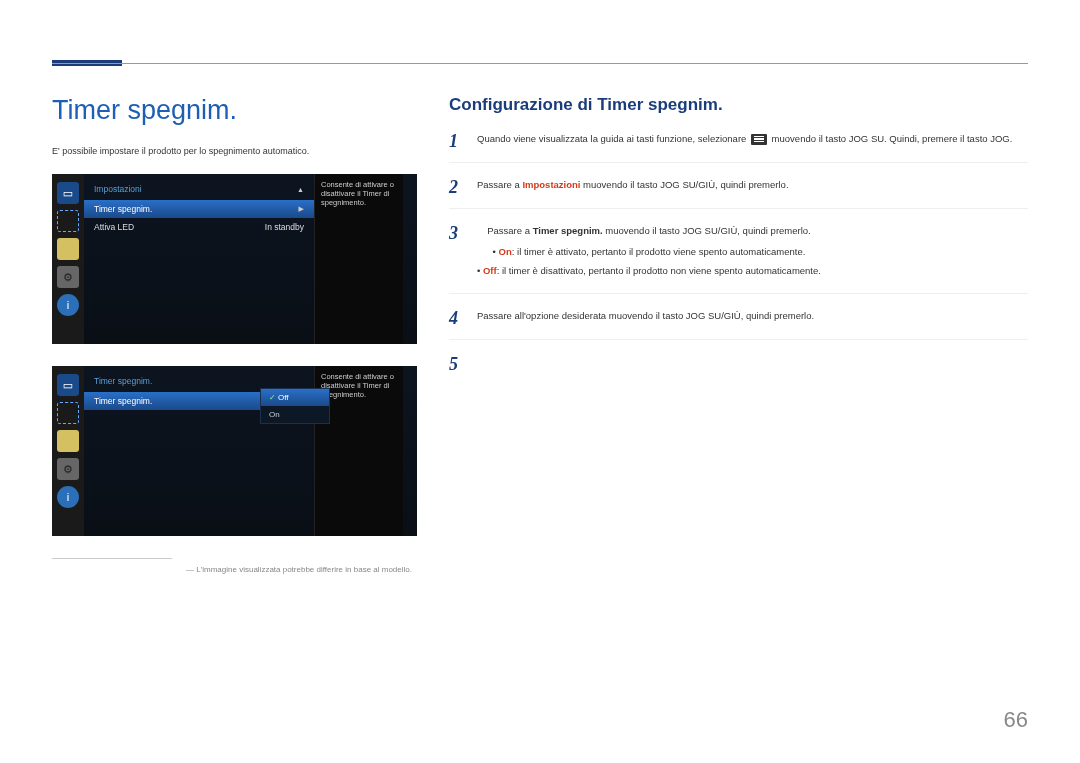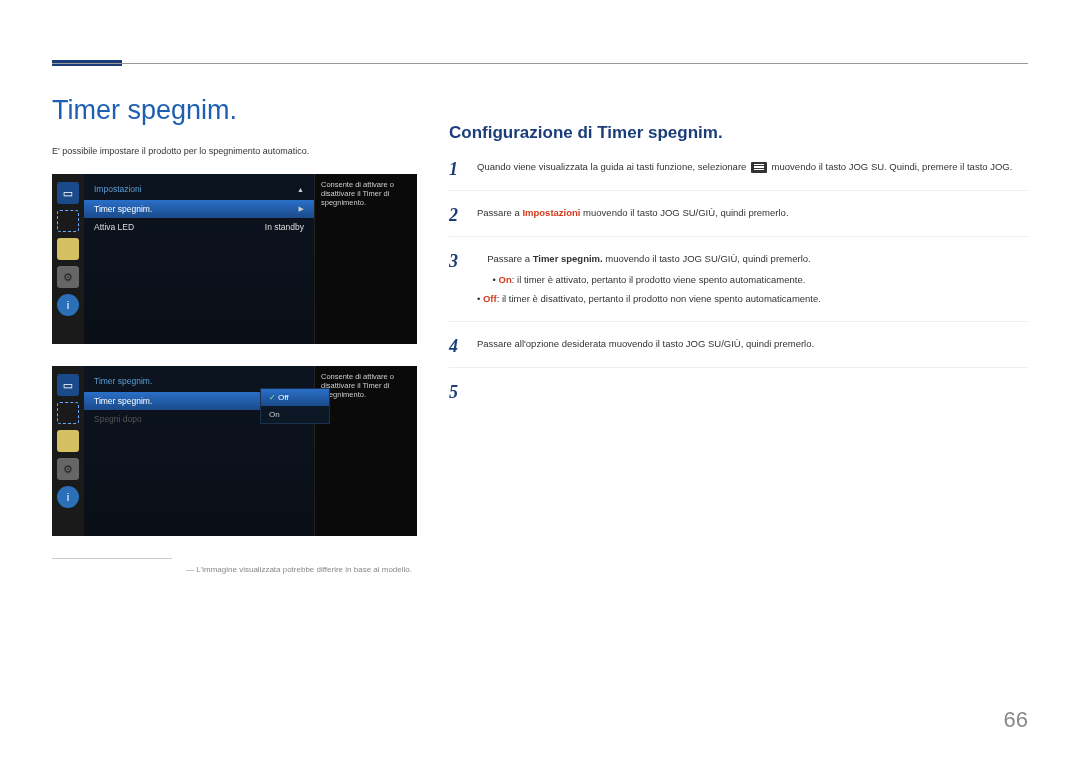--- a/index.html
+++ b/index.html
@@ -99,21 +99,21 @@
       justify-content: space-between;
       align-items: center;
       color: #ddd;
     }
     .osd-row.selected {
       background: linear-gradient(#2a6fc8, #1a4a8a);
       color: #fff;
     }
     .osd-row.dim { color: #555; }
     .osd-desc {
-      width: 103px;
+      width: 89px;
       background: #0a0a0a;
       padding: 6px 6px;
       font-size: 7.5px;
       color: #ccc;
       border-left: 1px solid #222;
     }
     .osd-dropdown {
       position: absolute;
       top: 28px;
       left: 232px;
@@ -142,21 +142,20 @@
     .footnote {
       font-size: 8px;
       color: #888;
       text-align: right;
     }
     .right-col {
       position: absolute;
       top: 95px;
       left: 449px;
       right: 52px;
-      margin-top: 28px;
     }
     .subsection-title {
       color: #1a3d7a;
       font-size: 17px;
       font-weight: bold;
       margin-bottom: 16px;
     }
     .step {
       display: flex;
       gap: 14px;
@@ -255,23 +254,20 @@
       <div class="osd-icon info">i</div>
     </div>
     <div class="osd-main" style="position:relative;">
       <div class="osd-list">
         <div class="osd-title">
           <span>Timer spegnim.</span>
         </div>
         <div class="osd-row selected">
           <span>Timer spegnim.</span>
         </div>
-        <div class="osd-row dim">
-          <span>Spegni dopo</span>
-        </div>
       </div>
       <div class="osd-desc">Consente di attivare o disattivare il Timer di spegnimento.</div>
       <div class="osd-dropdown" style="left:176px;top:22px;">
         <div class="opt sel">Off</div>
         <div class="opt">On</div>
       </div>
     </div>
   </div>
 
   <div class="footnote-line"></div>

